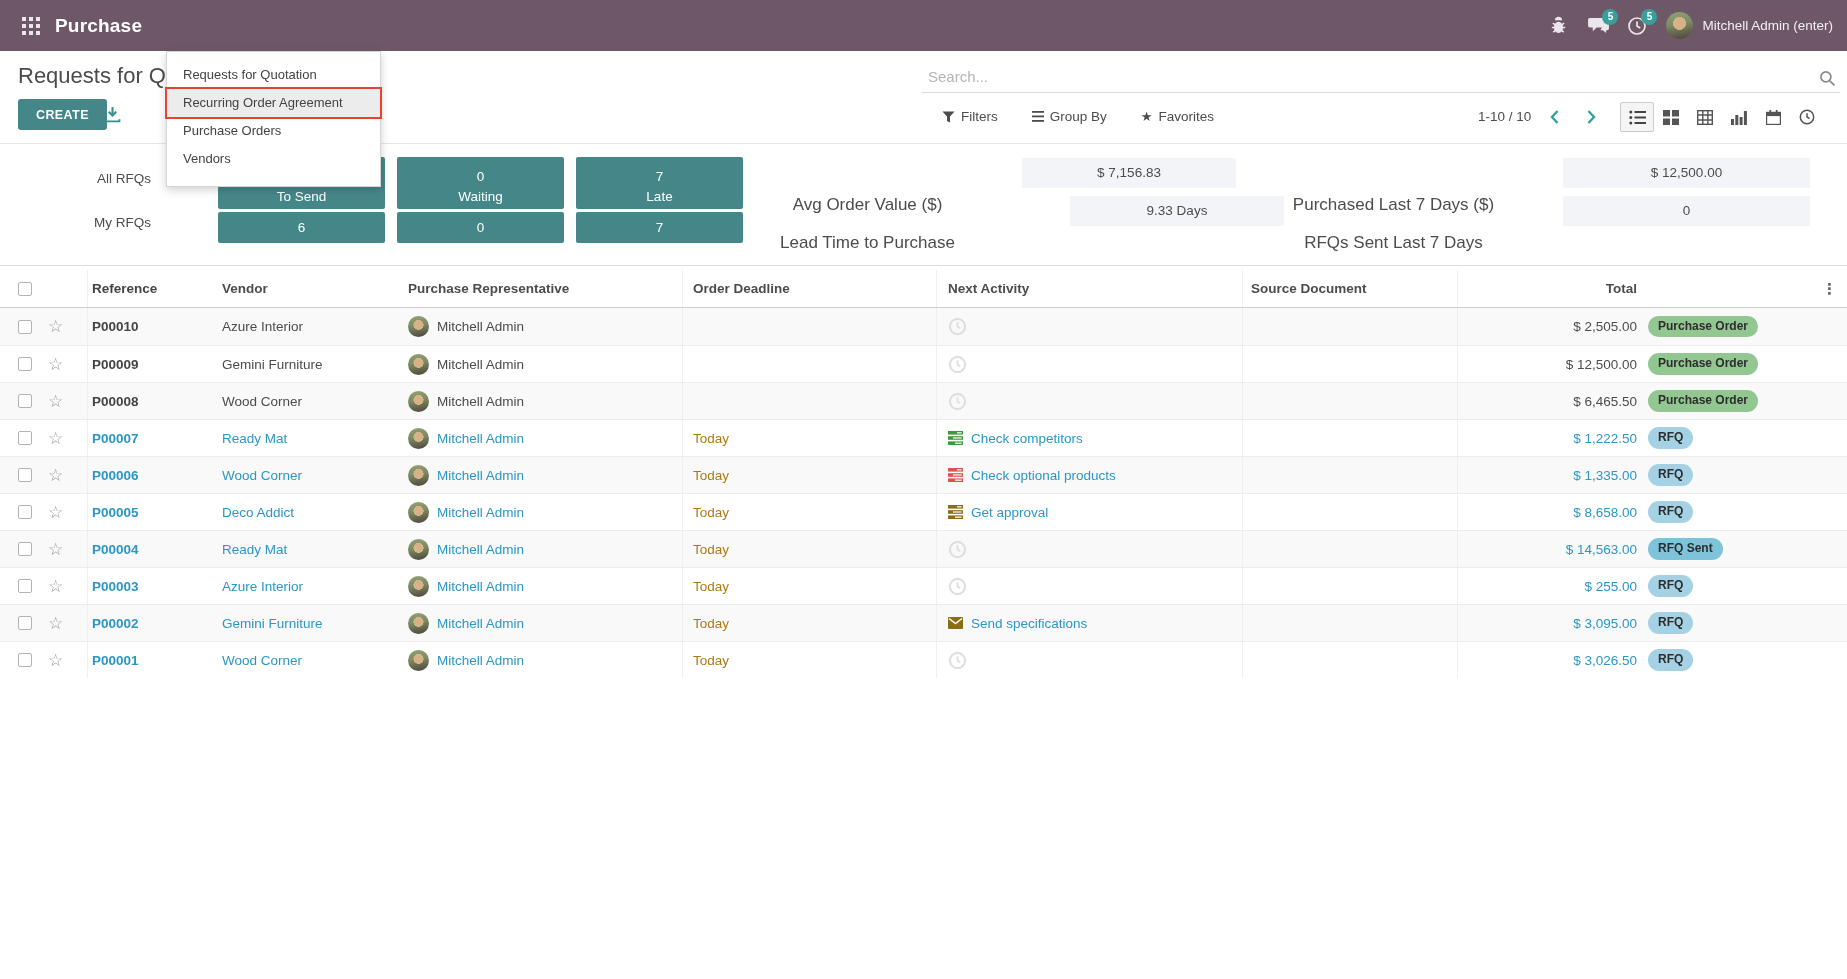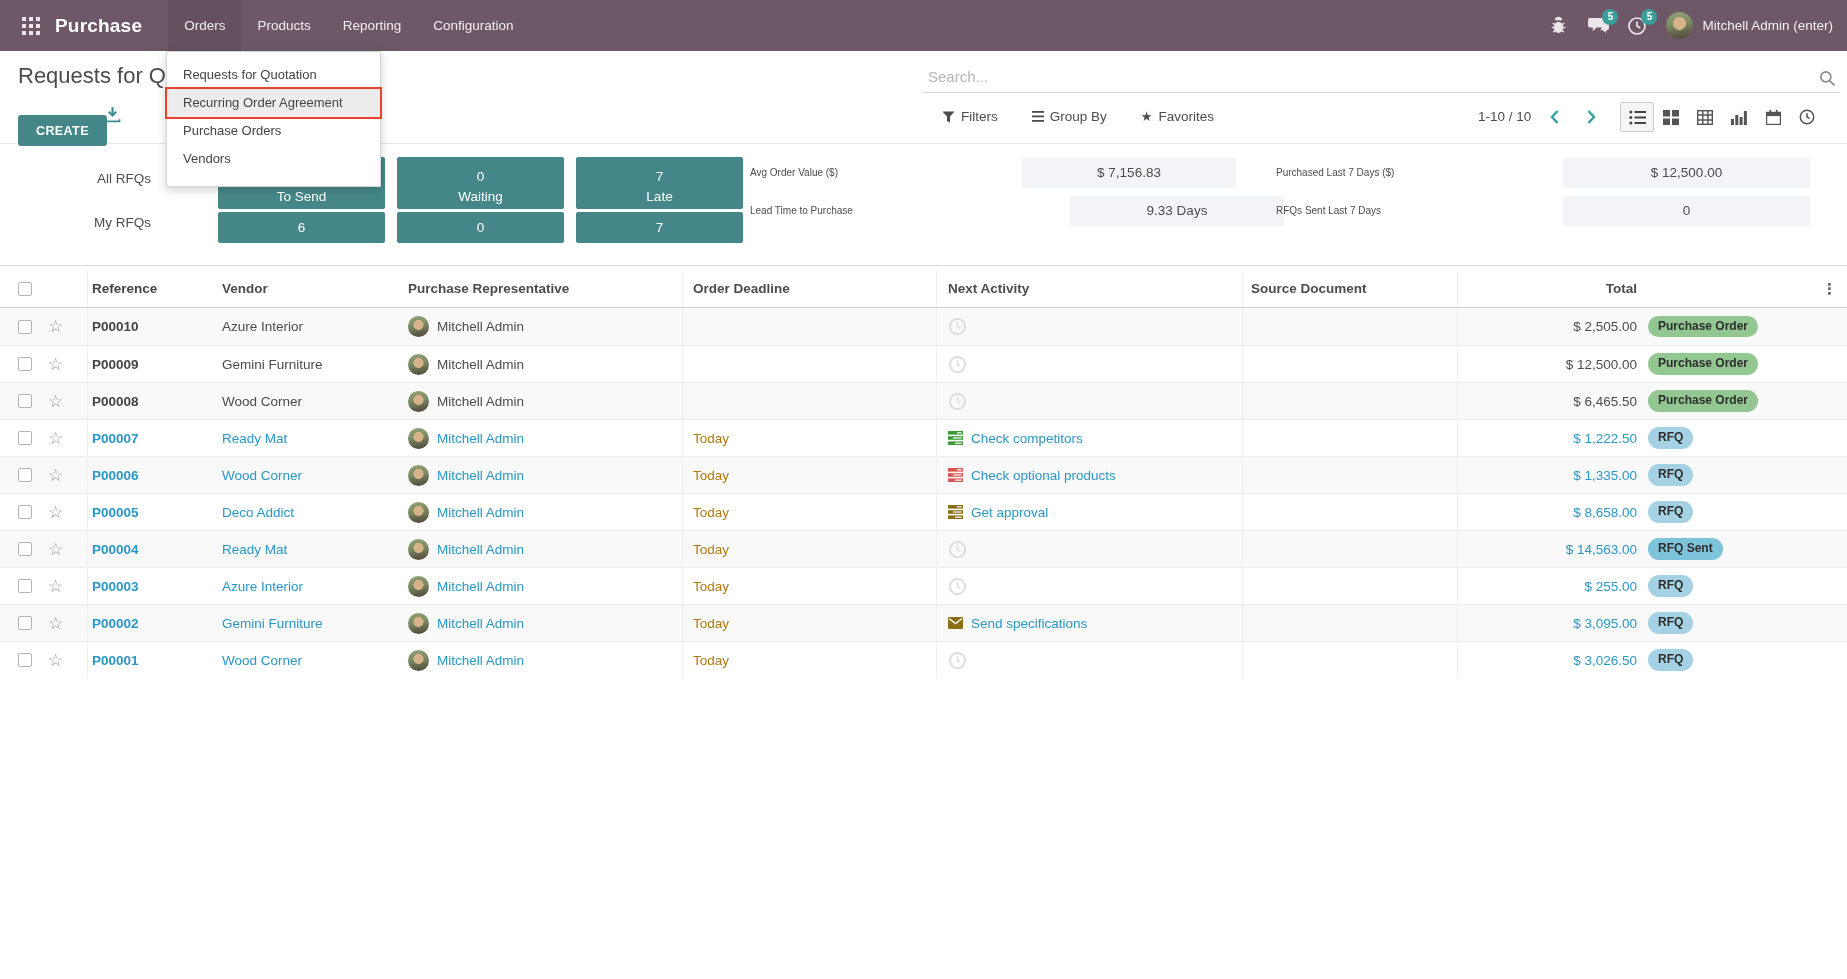--- a/index.html
+++ b/index.html
@@ -37,21 +37,21 @@
     color:#444; cursor:pointer; white-space:nowrap; }
   .dd-item.hl { background:#ececec; outline:2px solid #e8432e; }
   
   .control { position:absolute; top:51px; left:0; width:1847px; height:93px;
     border-bottom:1px solid #e6e6e6; background:#fff; z-index:5; }
   .page-title { position:absolute; left:18px; top:12px; font-size:22px; color:#4c4c4c;
     white-space:nowrap; }
   .btn-create { position:absolute; left:18px; top:48px; height:31px; padding:0 18px;
     background:#458789; color:#fff; border:none; border-radius:3px; font-size:12.5px;
     font-weight:bold; letter-spacing:.4px; cursor:pointer;
-    font-family:"Liberation Sans", sans-serif;margin-top:16px; }
+    font-family:"Liberation Sans", sans-serif; }
   .dl-icon { position:absolute; left:104px; top:55px; cursor:pointer; }
   .searchbox { position:absolute; left:922px; top:14px; width:918px; }
   .searchbox input { width:100%; border:none; border-bottom:1px solid #d9d9d9;
     font-size:15px; height:28px; padding:0 30px 4px 6px; color:#555; outline:none;
     font-family:"Liberation Sans", sans-serif; }
   .searchbox input::placeholder { color:#b5b5b5; }
   .search-ic { position:absolute; right:4px; top:5px; cursor:pointer; }
   .toolbar { position:absolute; left:942px; top:58px; display:flex; gap:34px;
     font-size:13.5px; color:#4c4c4c; align-items:center; }
   .tb-item { display:flex; align-items:center; gap:6px; cursor:pointer; white-space:nowrap; }
@@ -67,22 +67,22 @@
     border-bottom:1px solid #dcdcdc; background:#fff; }
   .dash-label { position:absolute; left:21px; width:130px; text-align:right;
     font-size:13.5px; color:#4c4c4c; }
   .kpi { position:absolute; width:167px; background:#458789; color:#fff;
     text-align:center; border:none; border-radius:2px; cursor:pointer;
     font-family:"Liberation Sans", sans-serif; font-size:13.5px; }
   .kpi-top { height:52px; top:13px; padding-top:7px; }
   .kpi-top .n { display:block; height:18px; }
   .kpi-top .l { display:block; margin-top:2px; }
   .kpi-bot { height:31px; top:68px; line-height:31px; }
-  .stat-label { position:absolute; width:235px; text-align:left; line-height:30px;
-    font-size:10px; color:#4c4c4c; white-space:nowrap; }
+  .stat-label { position:absolute; width:235px; text-align:center; line-height:30px;
+    font-size:17px; color:#4c4c4c; white-space:nowrap;margin-top:32px; }
   .stat-box { position:absolute; height:30px; line-height:30px; text-align:center;
     background:#f2f4f7; font-size:13.5px; color:#4c4c4c; }
   
   .listview { position:absolute; top:270px; left:0; width:1847px; }
   .trow, .thead, .tfoot { display:flex; align-items:center; padding-left:18px; width:1847px; }
   .thead { height:38px; font-weight:bold; color:#4c4c4c; border-bottom:1px solid #cfcfcf;
     position:relative; }
   .trow { height:37px; border-top:1px solid #ececec; cursor:pointer; }
   .trow:first-of-type { border-top:none; }
   .trow.alt { background:#f9f9f9; }
@@ -129,26 +129,20 @@
       <rect x="0" y="7" width="4" height="4"></rect>
           <rect x="7" y="7" width="4" height="4"></rect>
           <rect x="14" y="7" width="4" height="4"></rect>
       <rect x="0" y="14" width="4" height="4"></rect>
           <rect x="7" y="14" width="4" height="4"></rect>
           <rect x="14" y="14" width="4" height="4"></rect>
     </g>
       </svg>
   </span>
   <span class="brand">Purchase</span>
-  <div class="nav-menus">
-      <div class="nav-menu active">Orders</div>
-      <div class="nav-menu">Products</div>
-      <div class="nav-menu">Reporting</div>
-      <div class="nav-menu">Configuration</div>
-    </div>
   <div class="nav-right">
     <span class="nav-ic">
       <svg width="19" height="19" viewBox="0 0 20 20">
           <g fill="none" stroke="#ece5eb" stroke-width="1.6">
         <ellipse cx="10" cy="12" rx="4" ry="5.2" fill="#ece5eb"></ellipse>
         <path d="M7 4.5a3 3 0 0 1 6 0" fill="#ece5eb"></path>
         <path d="M3 12h3.2 M13.8 12H17 M4 7.5l3 2 M16 7.5l-3 2 M4.5 17l2.7-2.2 M15.5 17l-2.7-2.2"></path>
       </g>
         </svg>
     </span>

